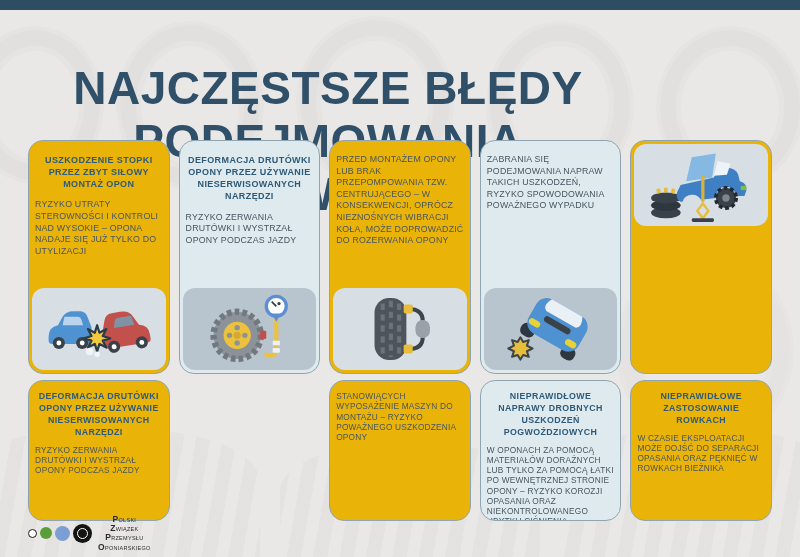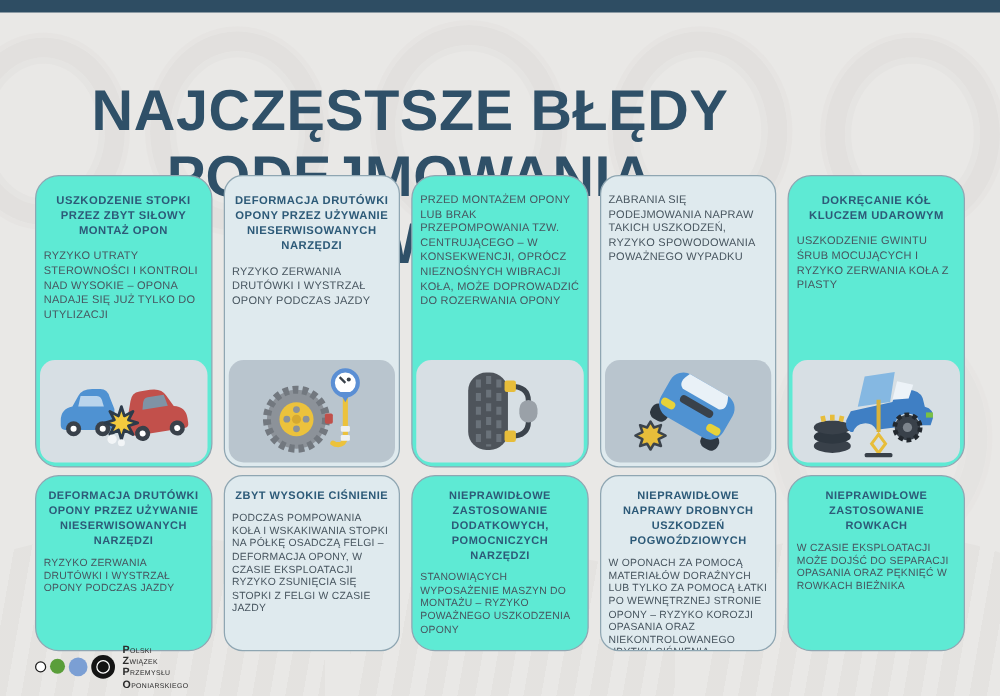--- a/index.html
+++ b/index.html
@@ -35,21 +35,21 @@
   .col { display:flex; flex-direction:column; }
   .card-top {
     height:234px; display:flex; flex-direction:column;
     border:1px solid #8fa6b2; border-radius:15px; overflow:hidden;
   }
   .card-bottom {
     margin-top:6px; height:141px; overflow:hidden;
     border:1px solid #8fa6b2; border-radius:15px;
     padding:10px 6px 6px;
   }
-  .col-odd .card-top, .col-odd .card-bottom { background:#5eead4;border-radius:19px; }
+  .col-odd .card-top, .col-odd .card-bottom { background:#eab308; }
   .col-even .card-top, .col-even .card-bottom { background:#dfeaee; }
   .card-top .text { flex:1; padding:13px 6px 2px; overflow:hidden; }
   .icon-panel {
     margin:3px; height:82px; flex:none; border-radius:12px;
     display:flex; align-items:center; justify-content:center;
   }
   .col-odd .icon-panel { background:#d7dfe4; }
   .col-even .icon-panel { background:#b9c5ce; }
   .h {
     font-weight:bold; color:#2d5a78; text-align:center;
@@ -65,21 +65,21 @@
   .logo {
     position:absolute; left:28px; bottom:5px; z-index:2;
     display:flex; align-items:center; gap:3px;
   }
   .lc { border-radius:50%; flex:none; }
   .lc1 { width:9px;  height:9px;  background:#fff; border:1.5px solid #1c1c1c; }
   .lc2 { width:12px; height:12px; background:#5a9e3a; }
   .lc3 { width:15px; height:15px; background:#7b9fd4; }
   .lc4 { width:19px; height:19px; background:#141414; display:flex; align-items:center; justify-content:center; }
   .lc4 .inner { width:11px; height:11px; border-radius:50%; border:1.5px solid #fff; background:#141414; }
-  .logo-text { margin-left:3px; }
+  .logo-text { margin-left:3px;text-align:center; }
   .logo-text div { font-size:5.5px; line-height:1.1; color:#2a2a2a; letter-spacing:0.3px; text-transform:uppercase; }
   .logo-text div::first-letter { font-size:8.5px; font-weight:bold; }
   svg { display:block; }
 </style>
 </head>
 <body>
 
 <div class="bg-tire" style="left:-30px;top:30px;width:130px;height:150px;"></div>
 <div class="bg-tire" style="left:120px;top:25px;width:140px;height:160px;"></div>
 <div class="bg-tire" style="left:300px;top:20px;width:150px;height:165px;"></div>
@@ -158,24 +158,20 @@
             <rect x="81" y="54" width="8" height="5" rx="1" fill="#eef1f3"></rect>
             <rect x="81" y="62" width="8" height="5" rx="1" fill="#eef1f3"></rect>
             <circle cx="85" cy="16" r="11" fill="#ffffff" stroke="#5b8fd4" stroke-width="3.6"></circle>
             <polygon points="85,33 80,24 90,24" fill="#5b8fd4"></polygon>
             <line x1="85" y1="16" x2="80" y2="11" stroke="#39414a" stroke-width="2"></line>
             <circle cx="88" cy="13" r="1.8" fill="#39414a"></circle>
           </svg>
         </span>
       </div>
     </div>
-    <div class="card-bottom">
-      <div class="h">ZBYT WYSOKIE CIŚNIENIE</div>
-      <div class="b">PODCZAS POMPOWANIA KOŁA I WSKAKIWANIA STOPKI NA PÓŁKĘ OSADCZĄ FELGI – DEFORMACJA OPONY, W CZASIE EKSPLOATACJI RYZYKO ZSUNIĘCIA SIĘ STOPKI Z FELGI W CZASIE JAZDY</div>
-    </div>
   </div>
 
   <div class="col col-odd">
     <div class="card-top">
       <div class="text">
         <div class="b">PRZED MONTAŻEM OPONY LUB BRAK PRZEPOMPOWANIA TZW. CENTRUJĄCEGO – W KONSEKWENCJI, OPRÓCZ NIEZNOŚNYCH WIBRACJI KOŁA, MOŻE DOPROWADZIĆ DO ROZERWANIA OPONY</div>
       </div>
       <div class="icon-panel">
         <span>
           <svg width="100" height="76" viewBox="0 0 110 82">
@@ -185,21 +181,20 @@
             <line x1="54" y1="13" x2="54" y2="69" stroke="#6a727a" stroke-width="4.5" stroke-dasharray="7 5"></line>
             <path d="M64 19 Q80 19 80 32 M64 63 Q80 63 80 50" stroke="#3c444c" stroke-width="4.5" fill="none"></path>
             <rect x="59" y="14" width="10" height="10" rx="2" fill="#e7bd3a"></rect>
             <rect x="59" y="58" width="10" height="10" rx="2" fill="#e7bd3a"></rect>
             <rect x="72" y="31" width="16" height="20" rx="8" fill="#9aa1a8"></rect>
           </svg>
         </span>
       </div>
     </div>
     <div class="card-bottom">
-      <div class="h">NIEPRAWIDŁOWE ZASTOSOWANIE DODATKOWYCH, POMOCNICZYCH NARZĘDZI</div>
       <div class="b">STANOWIĄCYCH WYPOSAŻENIE MASZYN DO MONTAŻU – RYZYKO POWAŻNEGO USZKODZENIA OPONY</div>
     </div>
   </div>
 
   <div class="col col-even">
     <div class="card-top">
       <div class="text">
         <div class="b">ZABRANIA SIĘ PODEJMOWANIA NAPRAW TAKICH USZKODZEŃ, RYZYKO SPOWODOWANIA POWAŻNEGO WYPADKU</div>
       </div>
       <div class="icon-panel">
@@ -220,24 +215,20 @@
       </div>
     </div>
     <div class="card-bottom">
       <div class="h">NIEPRAWIDŁOWE NAPRAWY DROBNYCH USZKODZEŃ POGWOŹDZIOWYCH</div>
       <div class="b">W OPONACH ZA POMOCĄ MATERIAŁÓW DORAŹNYCH LUB TYLKO ZA POMOCĄ ŁATKI PO WEWNĘTRZNEJ STRONIE OPONY – RYZYKO KOROZJI OPASANIA ORAZ NIEKONTROLOWANEGO UBYTKU CIŚNIENIA</div>
     </div>
   </div>
 
   <div class="col col-odd">
     <div class="card-top">
-      <div class="text">
-        <div class="h">DOKRĘCANIE KÓŁ KLUCZEM UDAROWYM</div>
-        <div class="b">USZKODZENIE GWINTU ŚRUB MOCUJĄCYCH I RYZYKO ZERWANIA KOŁA Z PIASTY</div>
-      </div>
       <div class="icon-panel">
         <span>
           <svg width="112" height="74" viewBox="0 0 120 80">
             <ellipse cx="22" cy="70" rx="16" ry="6" fill="#39414a"></ellipse>
             <ellipse cx="22" cy="62" rx="16" ry="6" fill="#2e3740"></ellipse>
             <ellipse cx="22" cy="54" rx="16" ry="6" fill="#39414a"></ellipse>
             <rect x="12" y="44" width="4" height="5" fill="#e7bd3a" transform="rotate(-12 14 46)"></rect>
             <rect x="20" y="43" width="4" height="5" fill="#e7bd3a"></rect>
             <rect x="28" y="44" width="4" height="5" fill="#e7bd3a" transform="rotate(12 30 46)"></rect>
             <polygon points="44,36 50,10 76,6 72,32" fill="#85b8e2"></polygon>

